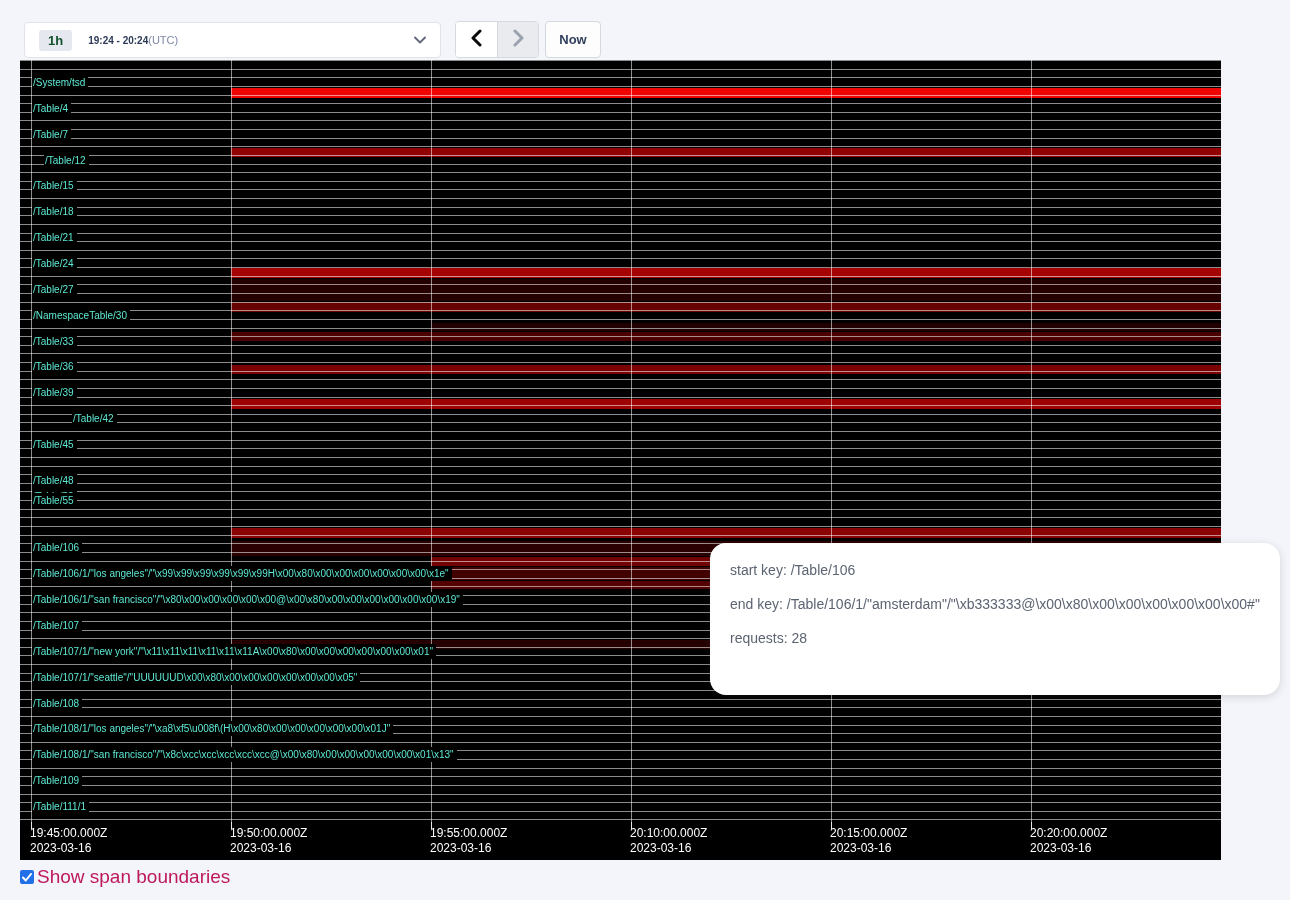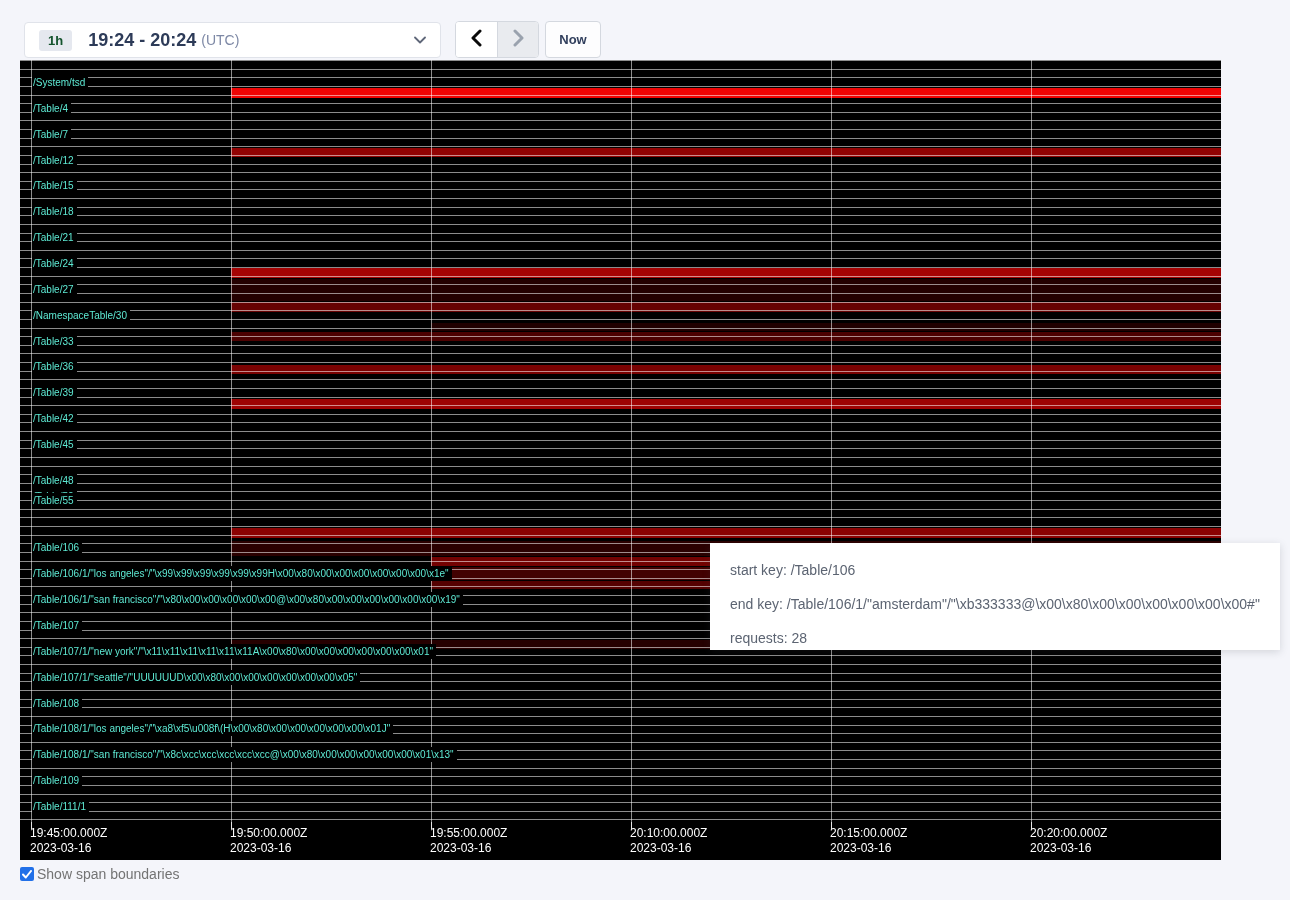--- a/index.html
+++ b/index.html
@@ -16,22 +16,22 @@
   .time-selector {
     position:absolute; left:24px; top:22px; width:417px; height:36px;
     background:#fff; border:1px solid #e0e3ea; border-radius:4px;
     display:flex; align-items:center; cursor:pointer;
   }
   .range-badge {
     margin-left:14px; background:#e5e8ef; color:#14532d;
     font-size:13px; font-weight:bold; border-radius:3px;
     padding:4px 9px; line-height:1;
   }
-  .range-text { margin-left:16px; font-size:18px; font-weight:bold; color:#2d3b58; }
-  .range-tz { margin-left:5px; font-size:14px; color:#7d88a5; }
+  .range-text { margin-left:16px; font-size:10px; font-weight:bold; color:#2d3b58; }
+  .range-tz { font-size:11px; color:#7d88a5; }
   .selector-caret { margin-left:auto; margin-right:14px; display:flex; }
 
   .nav-group {
     position:absolute; left:455px; top:21px; height:37px;
     display:flex; border:1px solid #d4d8df; border-radius:4px; overflow:hidden;
     background:#fff;
   }
   .nav-btn {
     width:41px; height:100%; display:flex; align-items:center; justify-content:center;
     background:#fff; border:none; cursor:pointer;
@@ -66,35 +66,35 @@
     background:#000; padding:0 3px 0 1px; white-space:nowrap;
   }
   .axis-label {
     position:absolute; top:766px; color:#fff; font-size:12px; line-height:15px;
     white-space:nowrap;
   }
   .axis-label .date { display:block; }
 
   
   .tooltip {
-    position:absolute; left:710px; top:543px; width:570px; height:107px;
-    background:#fff; border-radius:0;
+    position:absolute; left:710px; top:543px; width:570px; height:152px;
+    background:#fff; border-radius:16px;
     box-shadow:0 2px 8px rgba(60,64,80,0.18);
     padding:10px 20px; overflow:hidden;
   }
   .tooltip p { font-size:14px; color:#5c6472; line-height:34px; white-space:nowrap; }
 
   
   .footer { position:absolute; left:20px; top:866px; display:flex; align-items:center; }
   .checkbox {
     width:14px; height:14px; background:#2170e8; border-radius:2px;
     display:flex; align-items:center; justify-content:center; cursor:pointer;
     flex:none;
   }
-  .checkbox-label { margin-left:3px; font-size:14px; color:#737373; }
+  .checkbox-label { margin-left:3px; font-size:19px; color:#be185d; }
 </style>
 </head>
 <body>
 
 <div class="screen">
 
   <div class="time-selector">
     <span class="range-badge">1h</span>
     <span class="range-text">19:24 - 20:24</span>
     <span class="range-tz">(UTC)</span>
@@ -144,31 +144,31 @@
         <div class="hlines"></div>
         <div class="vline" style="left: 11px;"></div>
         <div class="vline" style="left: 211px;"></div>
         <div class="vline" style="left: 411px;"></div>
         <div class="vline" style="left: 611px;"></div>
         <div class="vline" style="left: 811px;"></div>
         <div class="vline" style="left: 1011px;"></div>
         <div class="row-label" style="top: 15px;">/System/tsd</div>
         <div class="row-label" style="top: 40.857px;">/Table/4</div>
         <div class="row-label" style="top: 66.714px;">/Table/7</div>
-        <div class="row-label" style="top: 92.571px;">/Table/12</div>
+        <div class="row-label" style="top: 92.571px; margin-left: 12px;">/Table/12</div>
         <div class="row-label" style="top: 118.428px;">/Table/15</div>
         <div class="row-label" style="top: 144.285px;">/Table/18</div>
         <div class="row-label" style="top: 170.142px;">/Table/21</div>
         <div class="row-label" style="top: 195.999px;">/Table/24</div>
         <div class="row-label" style="top: 221.856px;">/Table/27</div>
         <div class="row-label" style="top: 247.713px;">/NamespaceTable/30</div>
         <div class="row-label" style="top: 273.57px;">/Table/33</div>
         <div class="row-label" style="top: 299.427px;">/Table/36</div>
         <div class="row-label" style="top: 325.284px;">/Table/39</div>
-        <div class="row-label" style="top: 351.141px;">/Table/42</div>
+        <div class="row-label" style="top: 351.141px; margin-left: 40px;">/Table/42</div>
         <div class="row-label" style="top: 376.998px;">/Table/45</div>
         <div class="row-label" style="top: 413px;">/Table/48</div>
         <div class="row-label" style="top: 428.712px;">/Table/52</div>
         <div class="row-label" style="top: 433px;">/Table/55</div>
         <div class="row-label" style="top: 480.426px;">/Table/106</div>
         <div class="row-label" style="top: 506.283px;">/Table/106/1/"los angeles"/"\x99\x99\x99\x99\x99\x99H\x00\x80\x00\x00\x00\x00\x00\x00\x1e"</div>
         <div class="row-label" style="top: 532.14px;">/Table/106/1/"san francisco"/"\x80\x00\x00\x00\x00\x00@\x00\x80\x00\x00\x00\x00\x00\x00\x19"</div>
         <div class="row-label" style="top: 557.997px;">/Table/107</div>
         <div class="row-label" style="top: 583.854px;">/Table/107/1/"new york"/"\x11\x11\x11\x11\x11\x11A\x00\x80\x00\x00\x00\x00\x00\x00\x01"</div>
         <div class="row-label" style="top: 609.711px;">/Table/107/1/"seattle"/"UUUUUUD\x00\x80\x00\x00\x00\x00\x00\x00\x05"</div>

